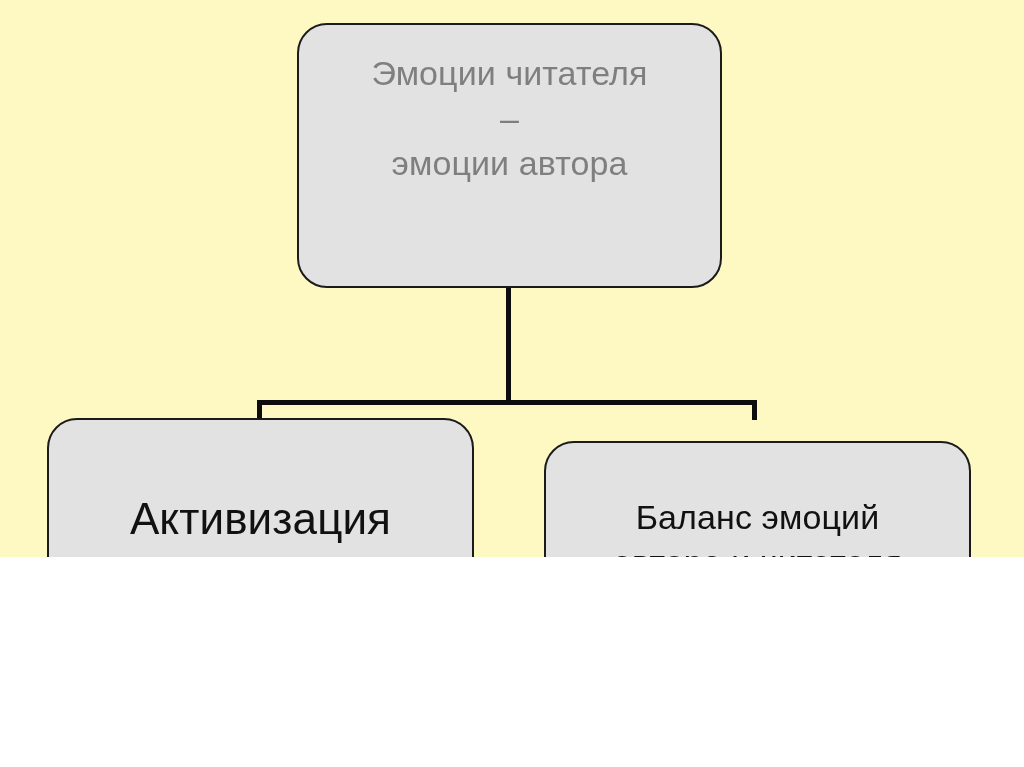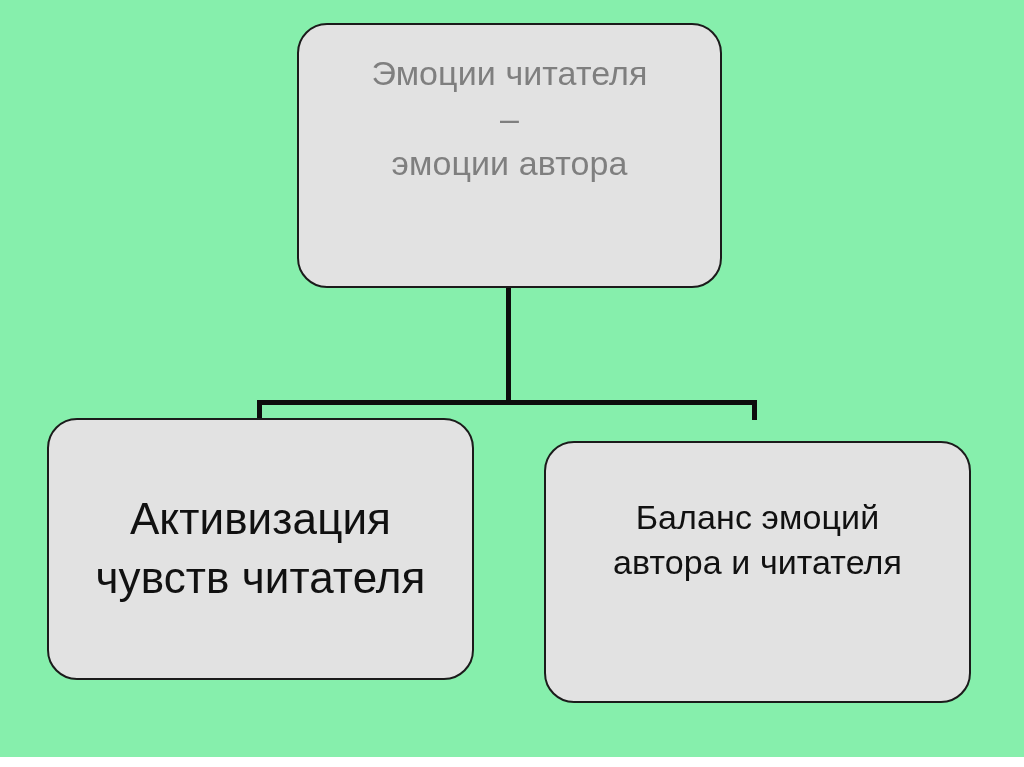--- a/index.html
+++ b/index.html
@@ -7,22 +7,22 @@
     margin: 0;
     padding: 0;
     background: #ffffff;
   }
   body {
     font-family: "Liberation Sans", sans-serif;
   }
   #canvas {
     position: relative;
     width: 1024px;
-    height: 757px;
-    background: #86efac;
+    height: 557px;
+    background: #fef9c3;
     overflow: hidden;
   }
 
   
   .connector {
     position: absolute;
     background: #0d0d0d;
   }
   #conn-vertical-trunk {
     left: 506px;

